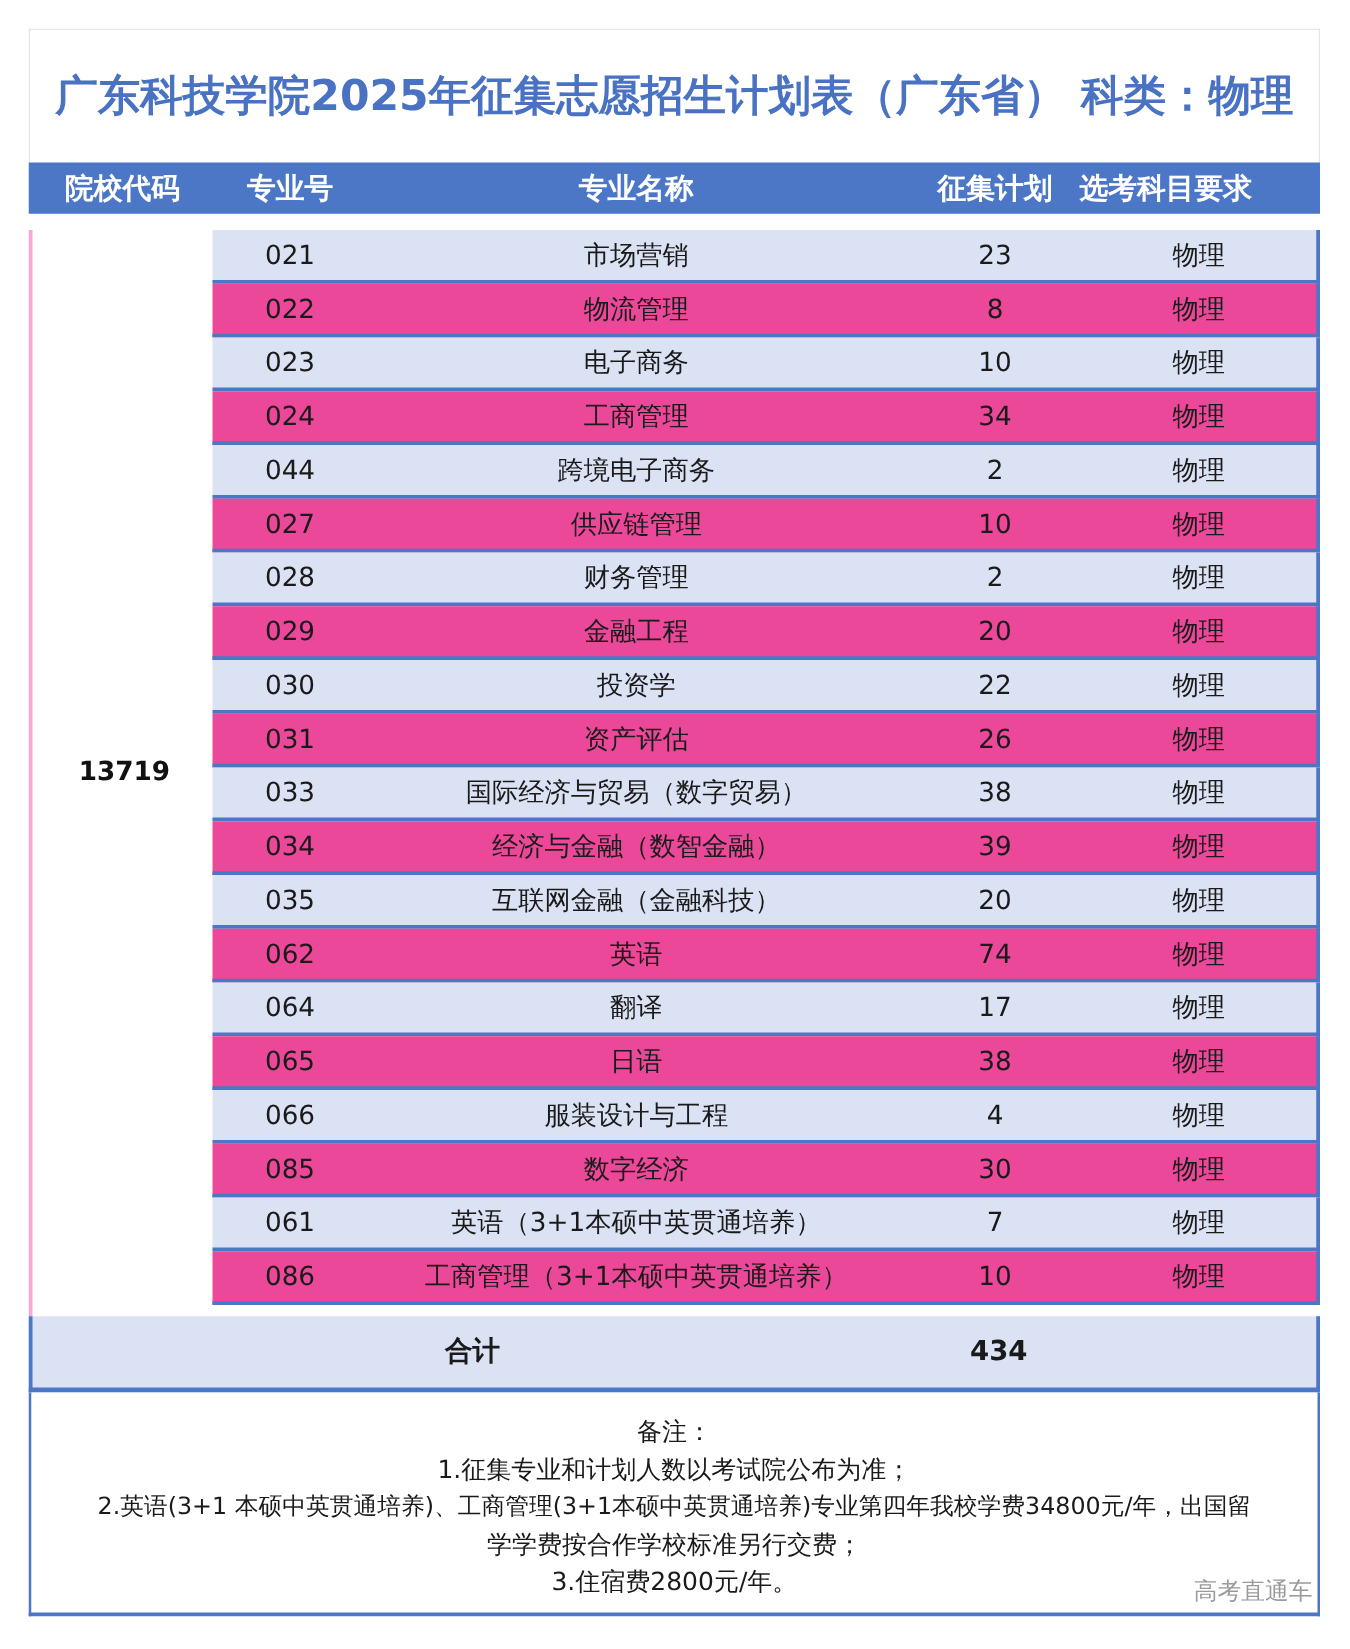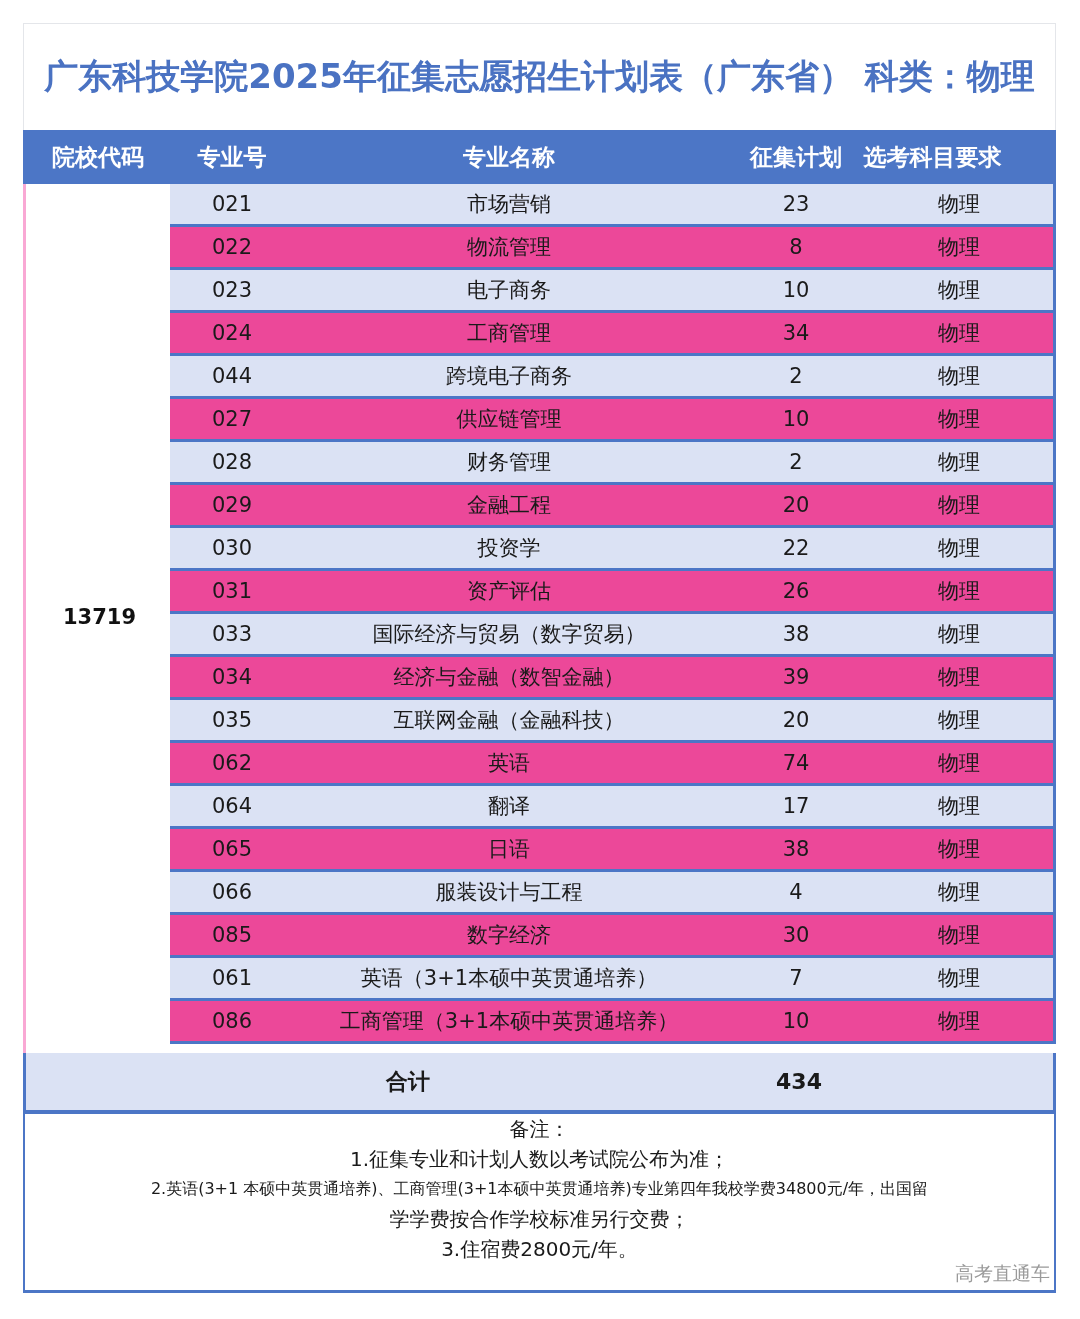--- a/index.html
+++ b/index.html
@@ -1,44 +1,44 @@
 <!DOCTYPE html>
 <html><head>
 <meta charset="utf-8">
 <style>
   html, body { margin: 0; padding: 0; background: #ffffff; }
   body { width: 1080px; height: 1319px; position: relative; font-family: "DejaVu Sans", sans-serif; color: #1a1a1a; }
   .sheet { position: absolute; left: 23px; top: 23px; width: 1033px; height: 1272px; }
   .title-box { position: absolute; left: 0; top: 0; width: 1031px; height: 106px; border: 1px solid #e4e6ea; border-bottom: none; background: #fff; display: flex; align-items: center; justify-content: center; }
   .title { font-size: 34px; font-weight: bold; color: #4a72c2; letter-spacing: 0px; white-space: nowrap; }
-  .header { position: absolute; left: 0; top: 107px; width: 1033px; height: 54px; background: #4c76c6; display: flex; align-items: center; color: #fff; font-weight: bold; font-size: 23px; }
+  .header { position: absolute; left: 0; top: 107px; width: 1033px; height: 41px; background: #4c76c6; display: flex; align-items: center; color: #fff; font-weight: bold; font-size: 23px; }
   .header div { position: absolute; text-align: center; }
   .h-code { left: 0; width: 150px; }
   .h-num { left: 150px; width: 118px; }
   .h-name { left: 268px; width: 436px; }
   .h-plan { left: 704px; width: 138px; }
   .h-req { left: 814px; width: 191px; }
   .body-area { position: absolute; left: 0; top: 161px; width: 1033px; height: 869px; }
   .left-col { position: absolute; left: 0; top: 0; width: 147px; height: 869px; border-left: 3px solid #f9a8d4; background: #fff; display: flex; align-items: center; justify-content: center; }
   .code { font-size: 21px; font-weight: bold; color: #111; margin-top: -4px; }
   .rows { position: absolute; left: 147px; top: 0; width: 886px; }
   .row { position: relative; height: 40px; border-bottom: 3.6px solid #4c76c6; display: flex; align-items: center; font-size: 21px; color: #1a1a1a; box-sizing: content-box; border-right: 3px solid #4c76c6; }
   .row.alt { background: #dbe2f4; }
   .row.plain { background: #ec4899; }
   .row div { position: absolute; text-align: center; white-space: nowrap; }
   .c-num { left: 3px; width: 118px; }
   .c-name { left: 121px; width: 436px; }
   .c-plan { left: 557px; width: 138px; }
   .c-req { left: 695px; width: 188px; }
   .total { position: absolute; left: 0; top: 1030px; width: 1027px; height: 57px; background: #dbe2f4; border-left: 3px solid #4c76c6; border-right: 3px solid #4c76c6; border-bottom: 4px solid #4c76c6; font-size: 22px; font-weight: bold; }
   .total div { position: absolute; top: 0; height: 57px; line-height: 57px; text-align: center; }
-  .t-label { left: 0; width: 704px; padding-left: 30px; }
+  .t-label { left: 0; width: 704px; }
   .t-value { left: 704px; width: 138px; font-weight: bold; }
   .notes { position: absolute; left: 0; top: 1091px; width: 1029px; height: 176px; border-left: 2px solid #4c76c6; border-right: 2px solid #4c76c6; border-bottom: 3px solid #4c76c6; background: #fff; text-align: center; font-size: 20px; line-height: 30px; color: #1a1a1a; }
-  .notes .inner { }
+  .notes .inner { padding-top: 16px; }
   .notes p { margin: 0; }
   .watermark { position: absolute; right: 4px; bottom: 2px; font-size: 19px; color: #9a9a9a; }
 </style>
 </head>
 <body>
 
 <div class="sheet">
   <div class="title-box">
     <div class="title">广东科技学院2025年征集志愿招生计划表（广东省） 科类：物理</div>
   </div>
@@ -181,19 +181,19 @@
 
   <div class="total">
     <div class="t-label">合计</div>
     <div class="t-value">434</div>
   </div>
 
   <div class="notes">
     <div class="inner">
       <p>备注：</p>
       <p>1.征集专业和计划人数以考试院公布为准；</p>
-      <p style="white-space:nowrap;font-size:16px;">2.英语(3+1 本硕中英贯通培养)、工商管理(3+1本硕中英贯通培养)专业第四年我校学费34800元/年，出国留</p>
+      <p style="white-space:nowrap;font-size:19px;">2.英语(3+1 本硕中英贯通培养)、工商管理(3+1本硕中英贯通培养)专业第四年我校学费34800元/年，出国留</p>
       <p>学学费按合作学校标准另行交费；</p>
       <p>3.住宿费2800元/年。</p>
     </div>
     <div class="watermark">高考直通车</div>
   </div>
 </div>
 
 </body></html>

